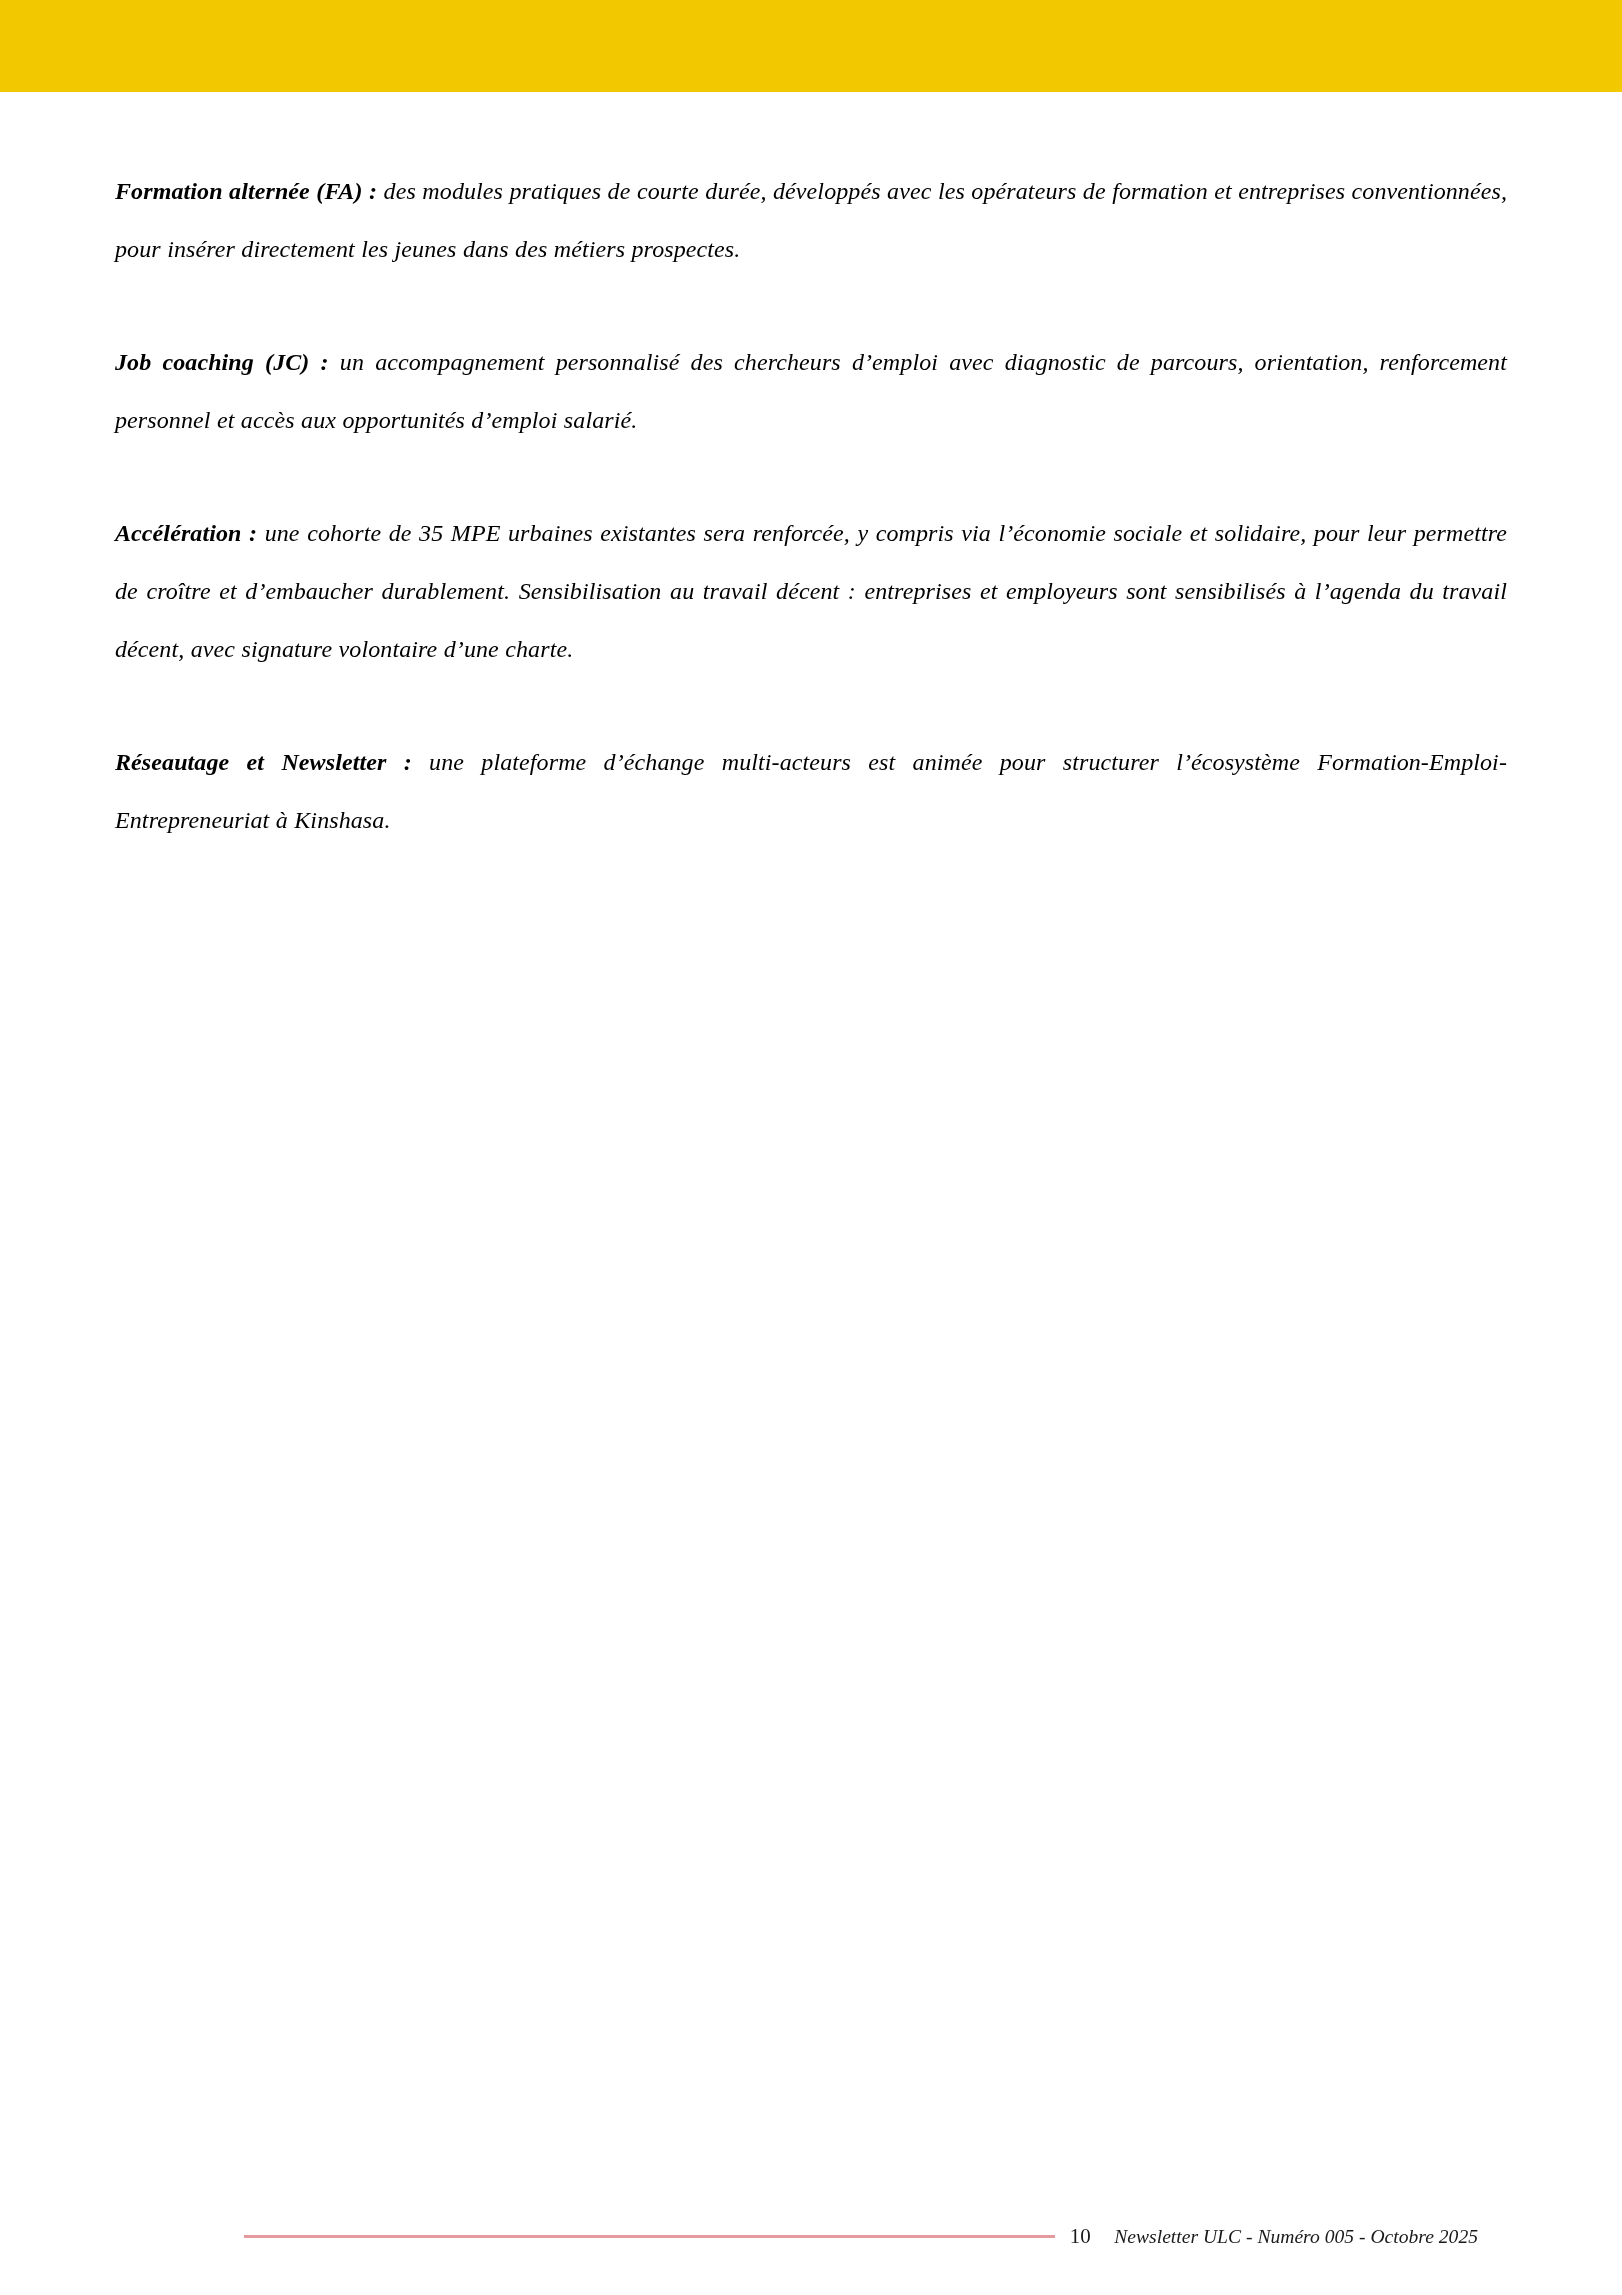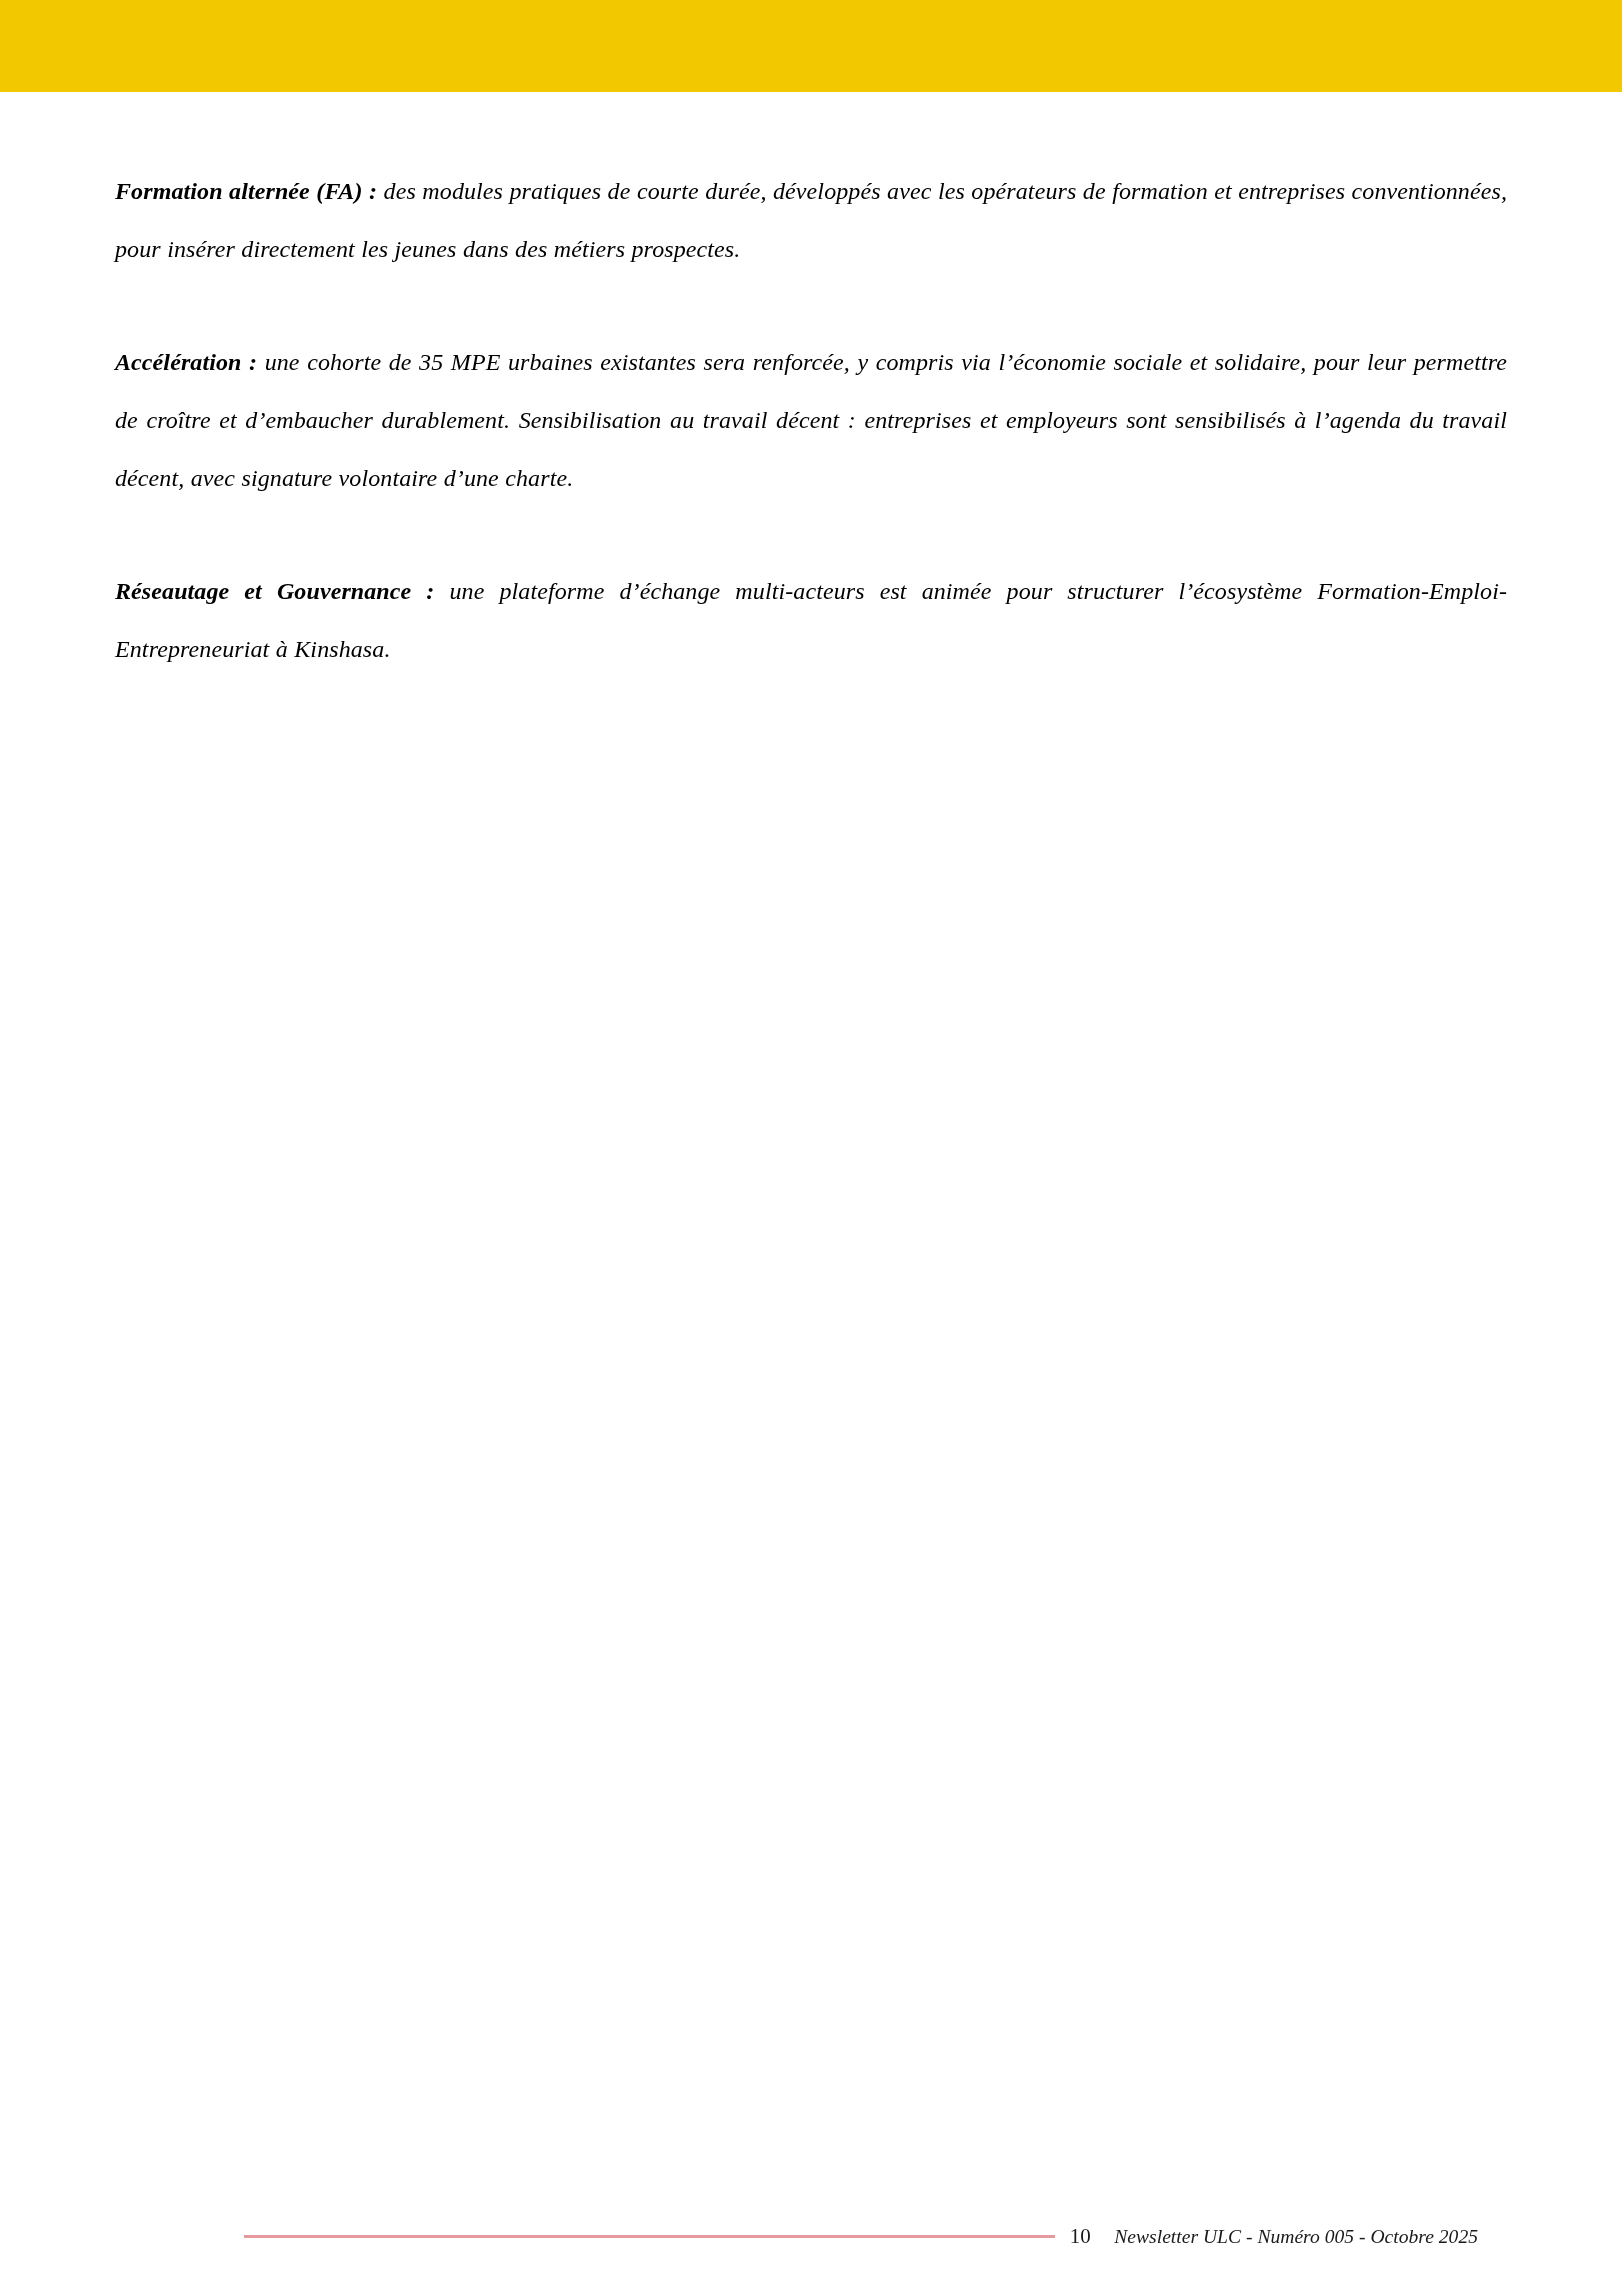--- a/index.html
+++ b/index.html
@@ -89,28 +89,31 @@
 <div class="page">
 
   <div class="top-band"></div>
 
   <div class="content">
 
     <p class="para">
       <span class="lead">Formation alternée (FA) :</span><span> des modules pratiques de courte durée, développés avec les opérateurs de formation et entreprises conventionnées, pour insérer directement les jeunes dans des métiers prospectes.</span>
     </p>
 
+    <p class="para">
+      <span class="lead">Job coaching (JC) :</span><span> un accompagnement personnalisé des chercheurs d’emploi avec diagnostic de parcours, orientation, renforcement personnel et accès aux opportunités d’emploi salarié.</span>
+    </p>
 
 
     <p class="para">
       <span class="lead">Accélération :</span><span> une cohorte de 35 MPE urbaines existantes sera renforcée, y compris via l’économie sociale et solidaire, pour leur permettre de croître et d’embaucher durablement. Sensibilisation au travail décent : entreprises et employeurs sont sensibilisés à l’agenda du travail décent, avec signature volontaire d’une charte.</span>
     </p>
 
     <p class="para">
-      <span class="lead">Réseautage et Gouvernance :</span><span> une plateforme d’échange multi-acteurs est animée pour structurer l’écosystème Formation-Emploi-Entrepreneuriat à Kinshasa.</span>
+      <span class="lead">Réseautage et Newsletter :</span><span> une plateforme d’échange multi-acteurs est animée pour structurer l’écosystème Formation-Emploi-Entrepreneuriat à Kinshasa.</span>
     </p>
 
   </div>
 
   <div class="footer">
     <div class="footer-rule"></div>
     <span class="footer-page">10</span>
     <span class="footer-meta">Newsletter ULC - Numéro 005 - Octobre 2025</span>
   </div>
 

